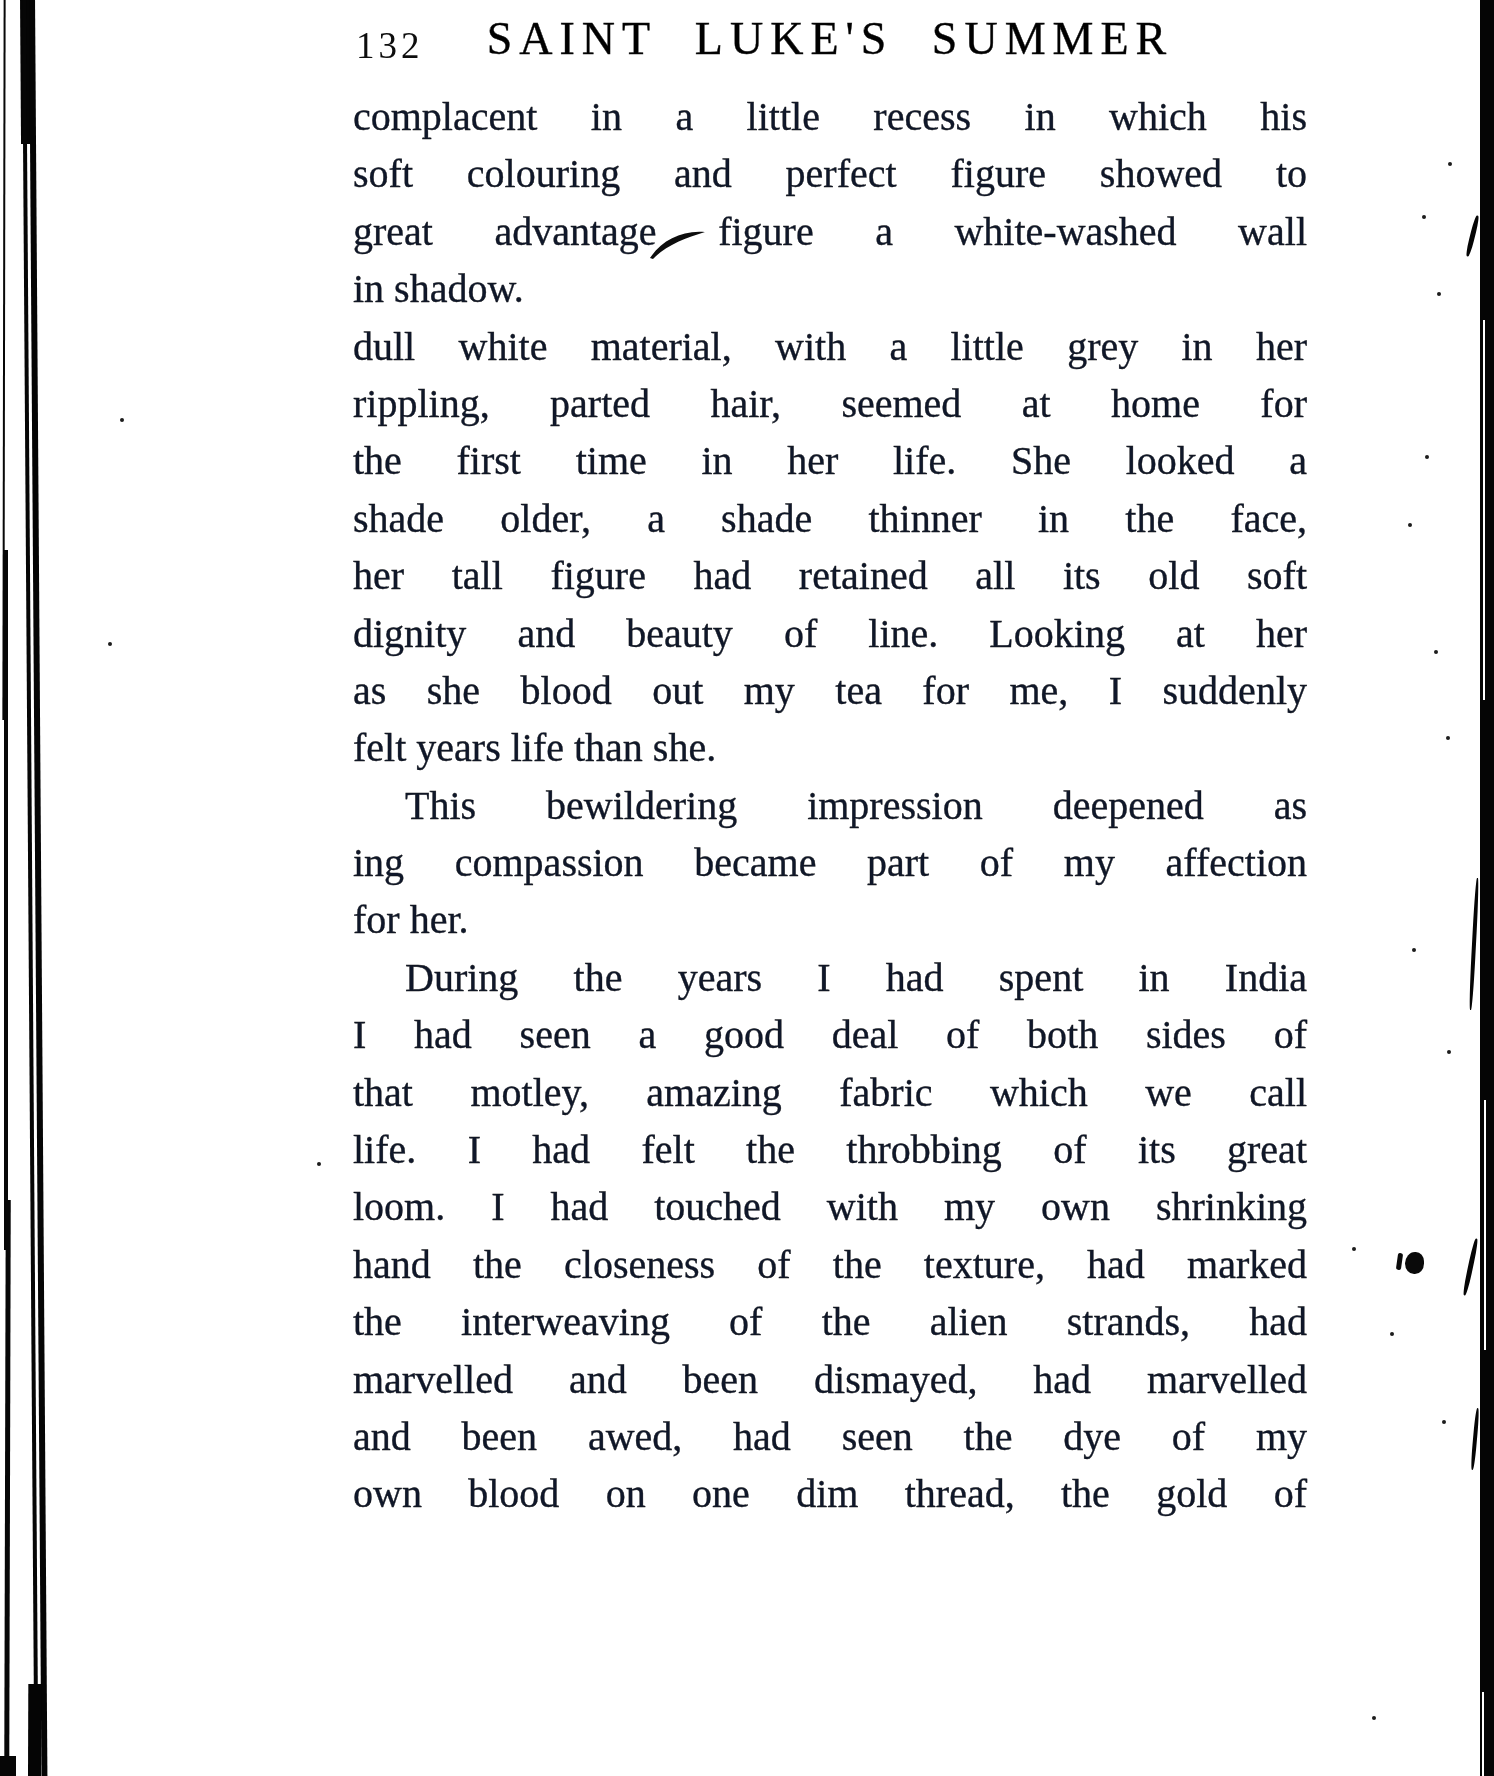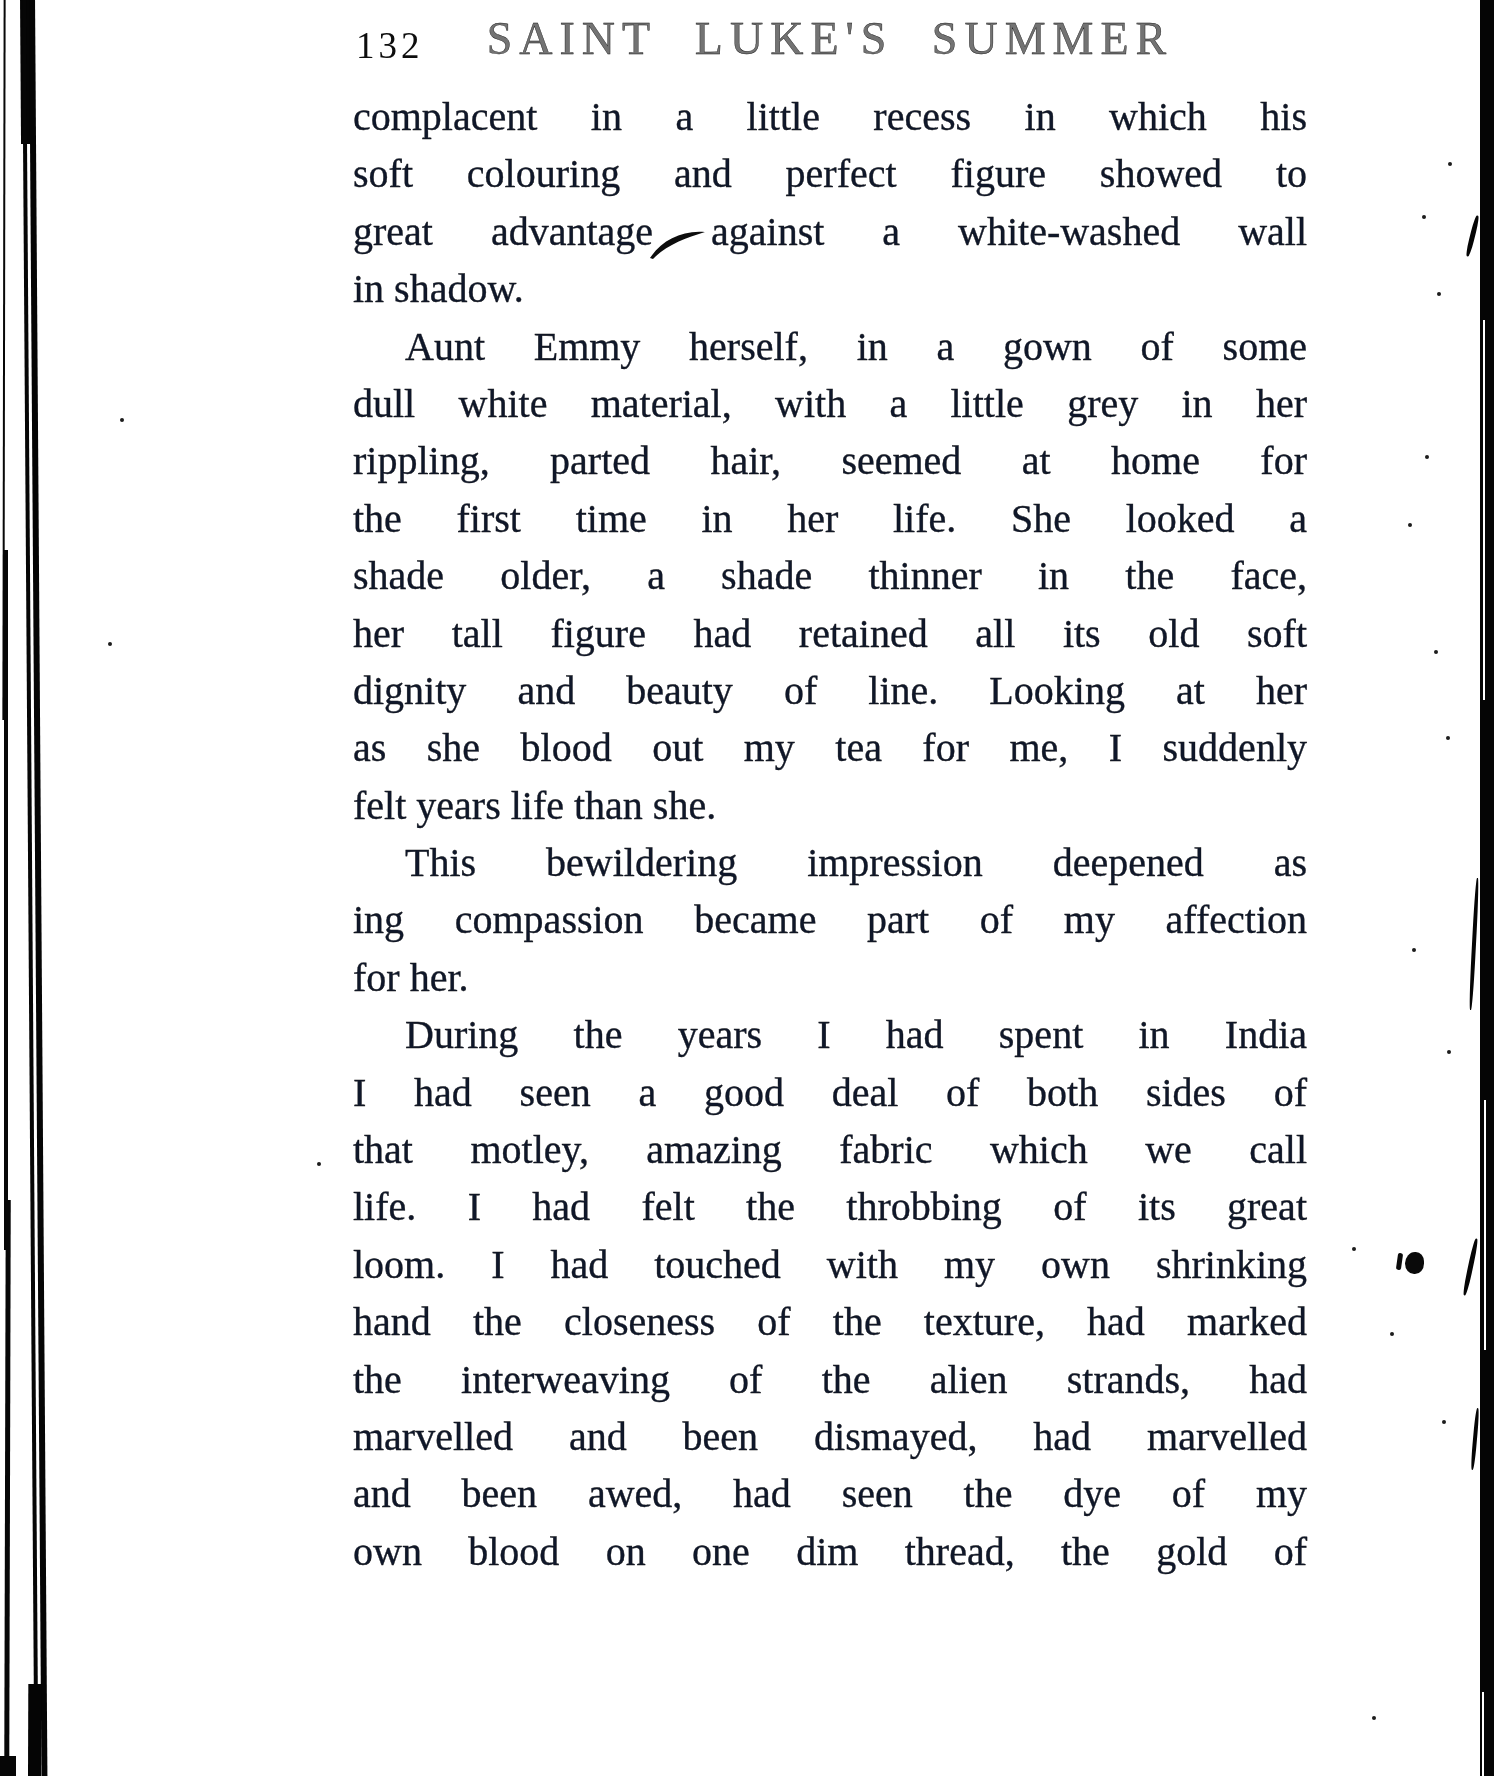--- a/index.html
+++ b/index.html
@@ -14,21 +14,21 @@
 
   
   .pagenum {
     position:absolute; left:356px; top:24px;
     font-size:37px; letter-spacing:4px; color:#0d0d0d;
   }
   .header-title {
     position:absolute; left:353px; top:12px; width:954px;
     text-align:center; font-size:46px;
     letter-spacing:7px; word-spacing:20px;
-    color:#737373; -webkit-text-stroke:0.4px #111;
+    color:#000000; -webkit-text-stroke:0.4px #111;
   }
 
   
   .textblock {
     position:absolute; left:353px; top:88px; width:954px;
     font-size:40px; color:#0f172a;
     -webkit-text-stroke:0.35px #141414;
   }
   .line {
     height:57.4px; line-height:57.4px;
@@ -67,23 +67,22 @@
 <body>
 
 <div class="page">
 
   <span class="pagenum">132</span>
   <div class="header-title">SAINT LUKE'S SUMMER</div>
 
   <div class="textblock" id="textblock">
       <div class="line">complacent in a little recess in which his</div>
       <div class="line">soft colouring and perfect figure showed to</div>
-      <div class="line">great advantage against a white-washed wall</div>
+      <div class="line">great advantage figure a white-washed wall</div>
       <div class="line end">in shadow.</div>
-      <div class="line indent">Aunt Emmy herself, in a gown of some</div>
       <div class="line">dull white material, with a little grey in her</div>
       <div class="line">rippling, parted hair, seemed at home for</div>
       <div class="line">the first time in her life. She looked a</div>
       <div class="line">shade older, a shade thinner in the face,</div>
       <div class="line">her tall figure had retained all its old soft</div>
       <div class="line">dignity and beauty of line. Looking at her</div>
       <div class="line">as she blood out my tea for me, I suddenly</div>
       <div class="line end">felt years life than she.</div>
       <div class="line indent">This bewildering impression deepened as</div>
       <div class="line">ing compassion became part of my affection</div>

